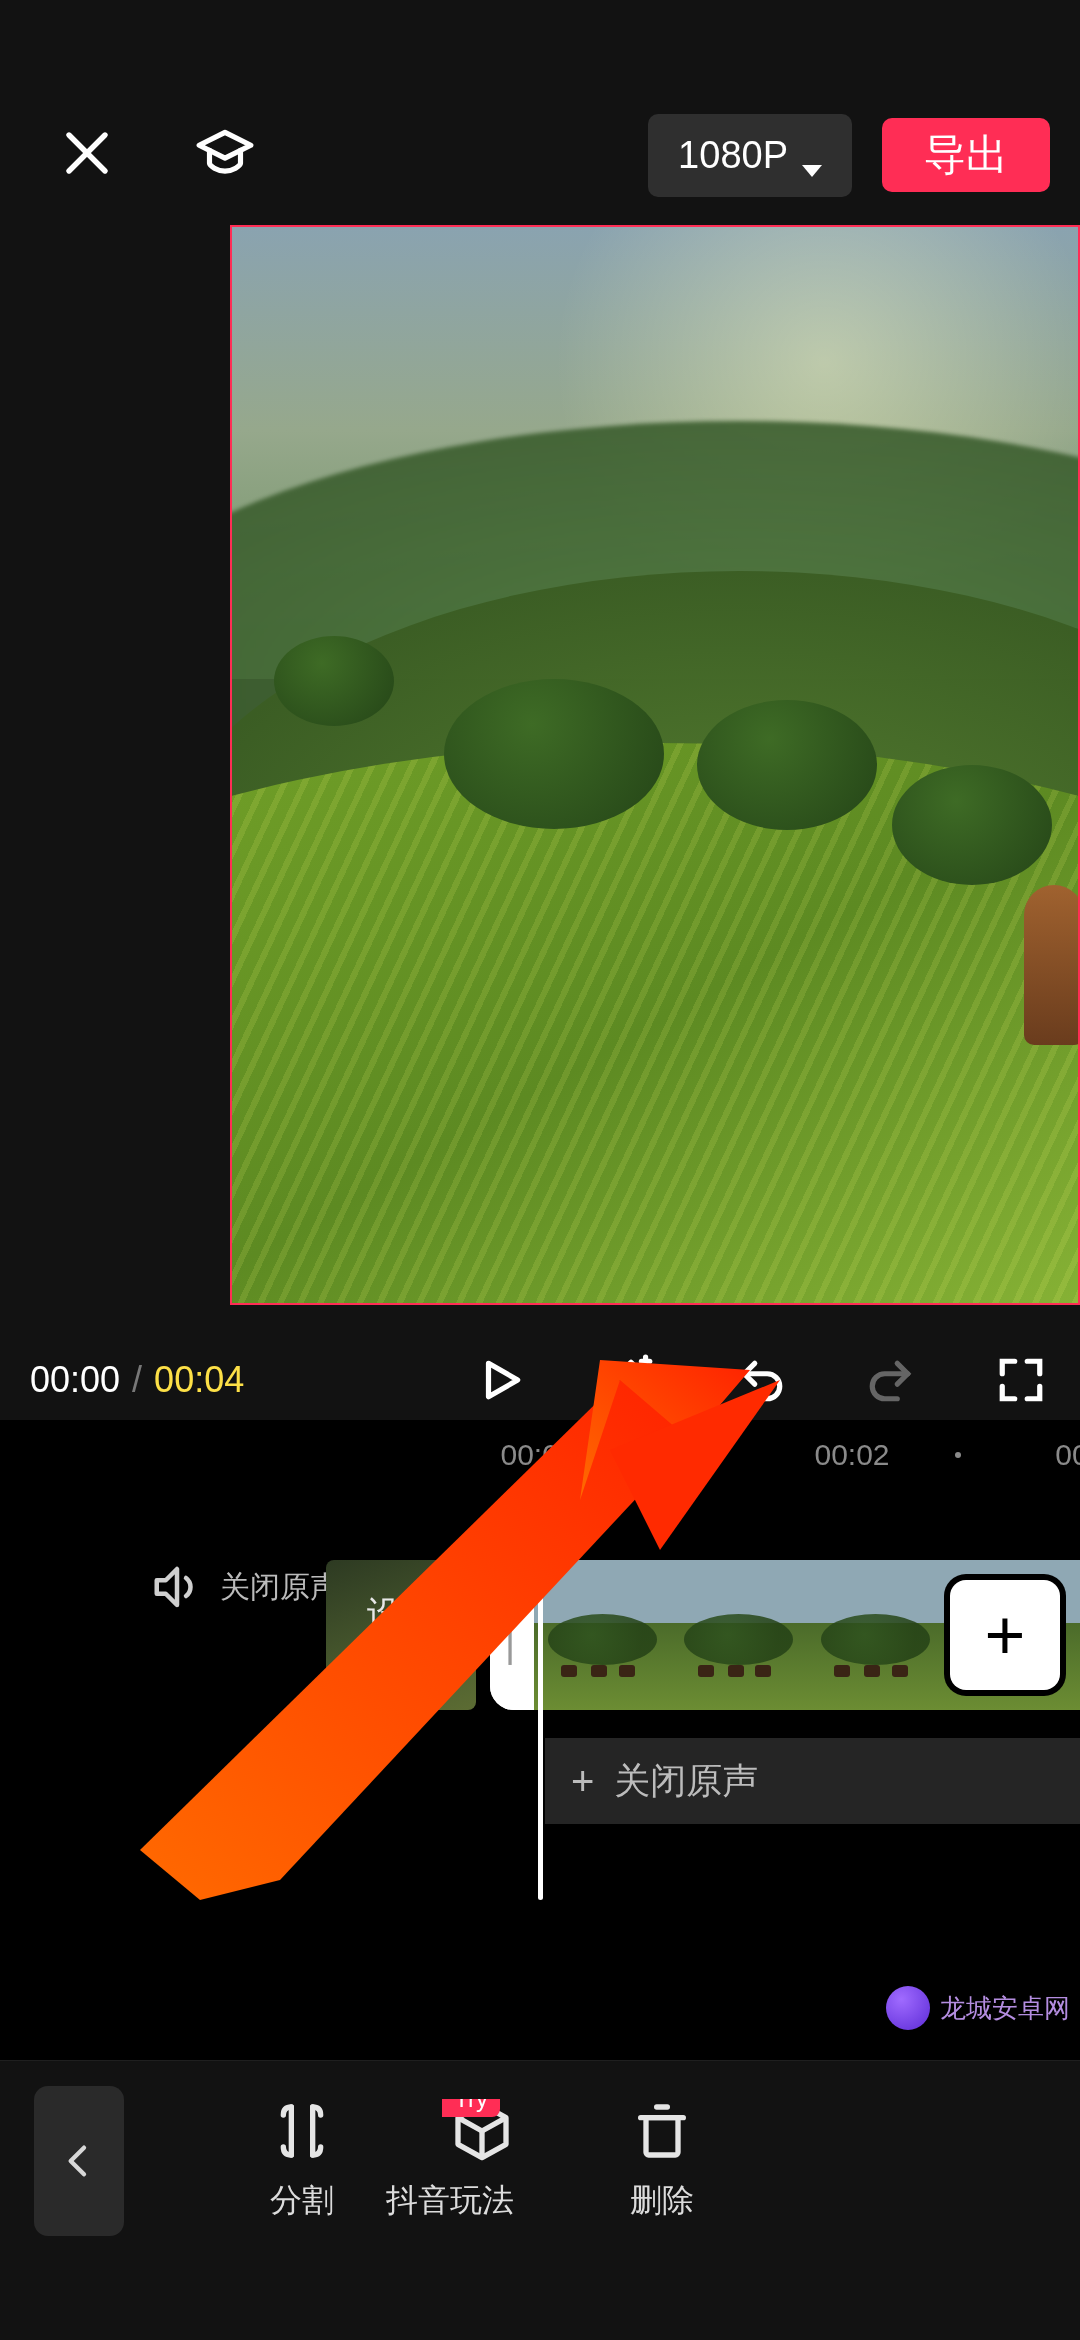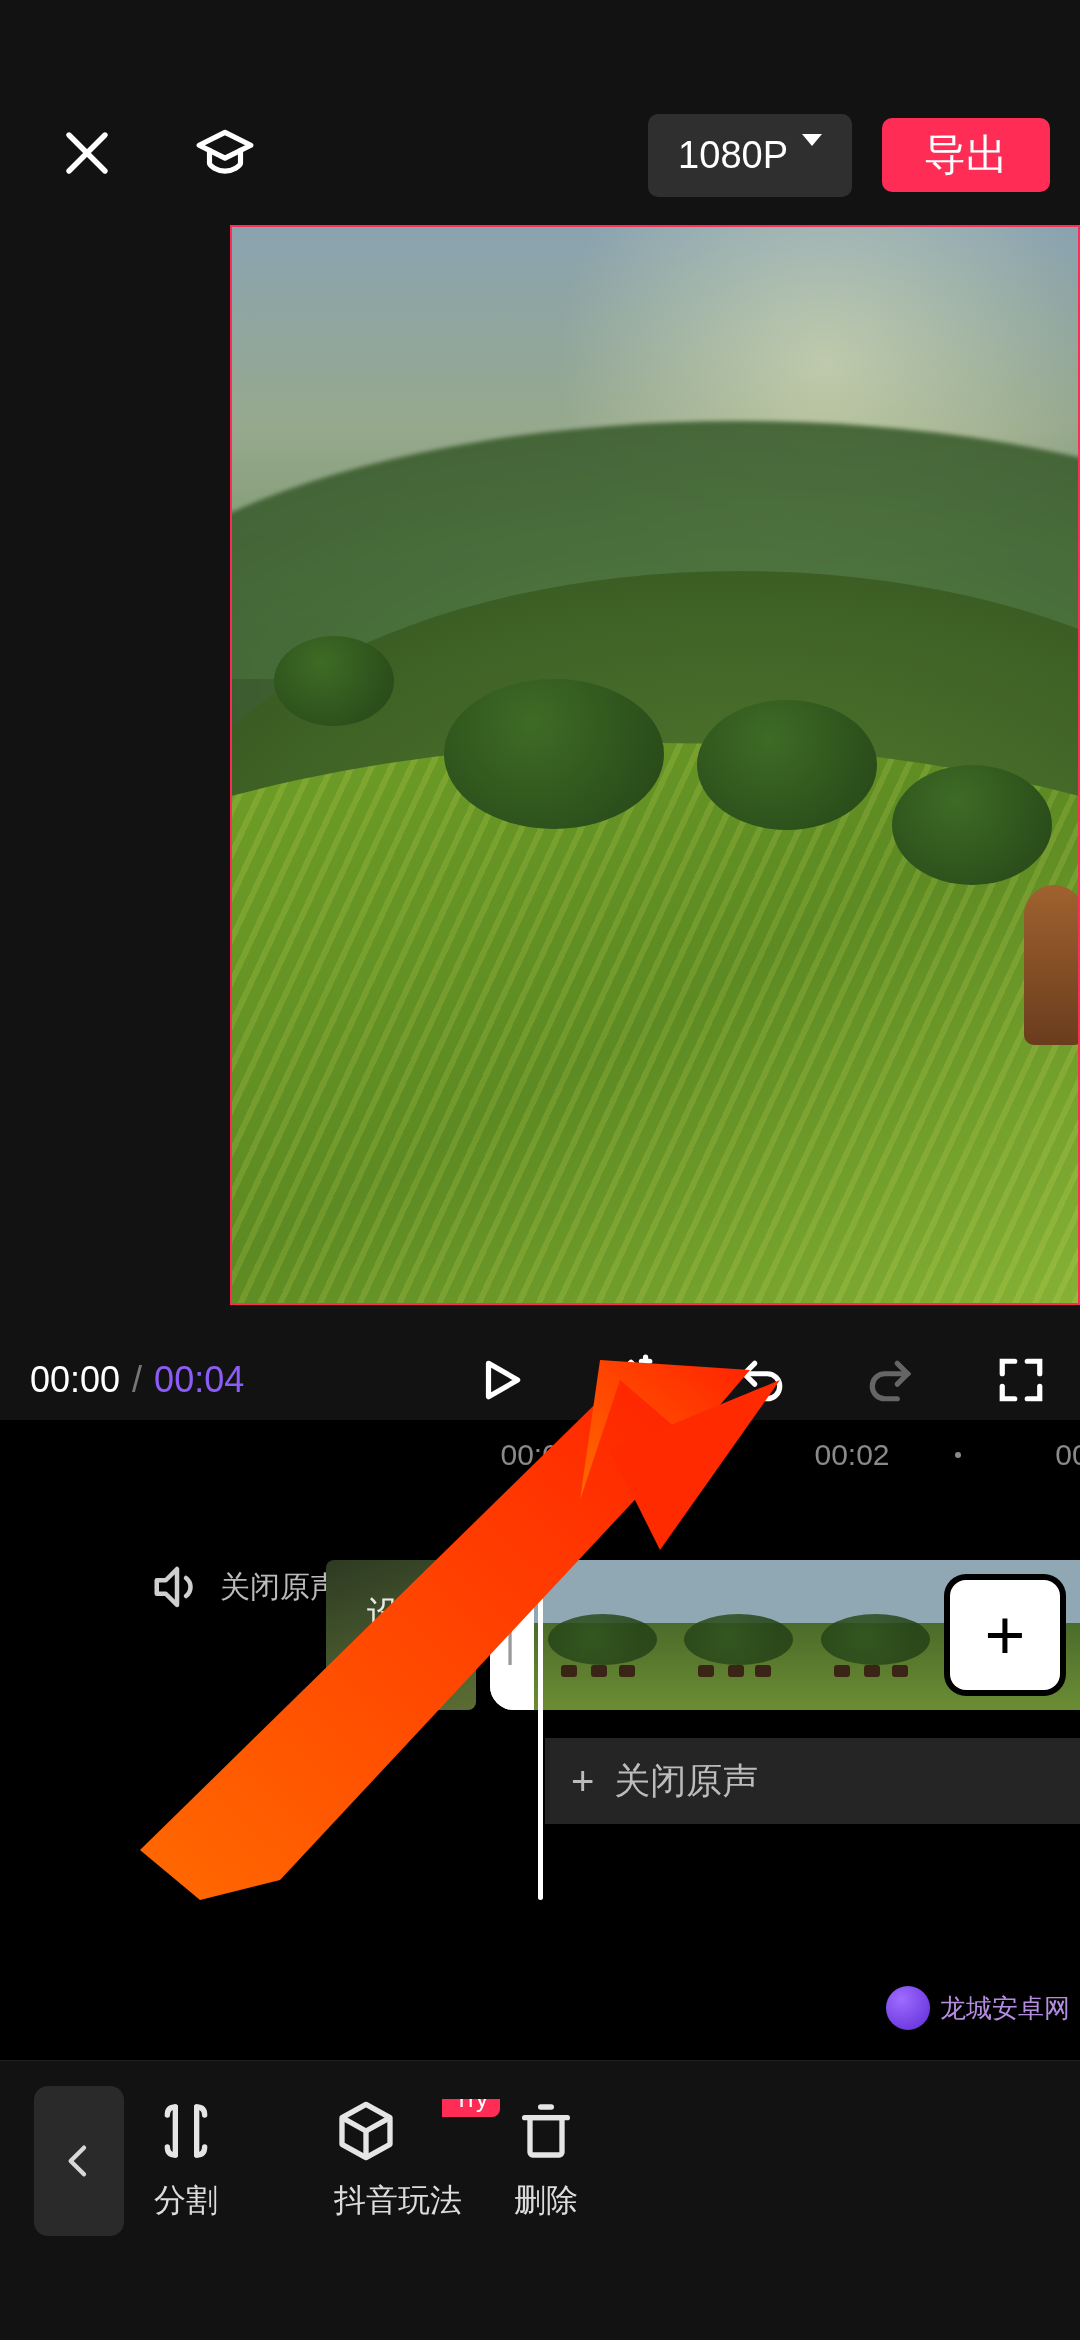--- a/index.html
+++ b/index.html
@@ -27,21 +27,21 @@
   .top-left { display: flex; align-items: center; gap: 80px; margin-left: 30px; }
   .top-right { margin-left: auto; display: flex; align-items: center; gap: 30px; }
   .close-icon svg, .academy-icon svg { stroke: #fff; }
   .res-btn {
     background: #2f2f2f;
     color: #fff;
     font-size: 38px;
     padding: 20px 30px;
     border-radius: 10px;
     display: flex;
-    align-items: flex-start;
+    align-items: flex-end;
     gap: 14px;
     cursor: pointer;
   }
   .res-btn .tri {
     width: 0; height: 0;
     border-left: 10px solid transparent;
     border-right: 10px solid transparent;
     border-top: 12px solid #fff;
   }
   .export-btn {
@@ -117,21 +117,21 @@
     top: 1335px;
     left: 0; right: 0;
     height: 90px;
     display: flex;
     align-items: center;
     padding: 0 30px;
   }
   .time { font-size: 36px; display: flex; gap: 12px; align-items: center; }
   .time .cur { color: #fff; }
   .time .slash { color: #777; }
-  .time .total { color: #8b5cf6; }
+  .time .total { color: #fde047; }
   .transport-icons {
     margin-left: auto;
     display: flex;
     gap: 72px;
     align-items: center;
   }
   .t-icon { width: 58px; height: 58px; display:flex; align-items:center; justify-content:center; cursor:pointer; position:relative; }
   .t-icon svg { overflow: visible; }
   .t-icon.dimmed svg { opacity: .35; }
 
@@ -249,21 +249,21 @@
     border-top:1px solid #1f1f1f;
     display:flex;align-items:center;
   }
   .back-chip{
     width:90px;height:150px;margin-left:34px;
     background:#2a2a2a;border-radius:14px;
     display:flex;align-items:center;justify-content:center;
     cursor:pointer;
   }
   .tools{flex:1;display:flex;gap:0;padding-left:30px;overflow:hidden;}
-  .tool{flex:0 0 180px;display:flex;flex-direction:column;align-items:flex-start;gap:16px;color:#dcdcdc;font-size:32px;cursor:pointer;position:relative;}
+  .tool{flex:0 0 180px;display:flex;flex-direction:column;align-items:flex-end;gap:16px;color:#dcdcdc;font-size:32px;cursor:pointer;position:relative;}
   .tool svg{width:64px;height:64px;}
   .try-badge{position:absolute;top:-18px;right:14px;background:#ff2d55;color:#fff;font-size:24px;padding:4px 12px;border-radius:8px 8px 8px 0;}
 
   
   .wm{position:absolute;right:10px;bottom:310px;display:flex;align-items:center;gap:10px;color:#b48de0;font-size:26px;}
   .wm .ball{width:44px;height:44px;border-radius:50%;background:radial-gradient(circle at 35% 30%,#a06bff,#5c2bd6);}
 </style>
 </head>
 <body>
 

